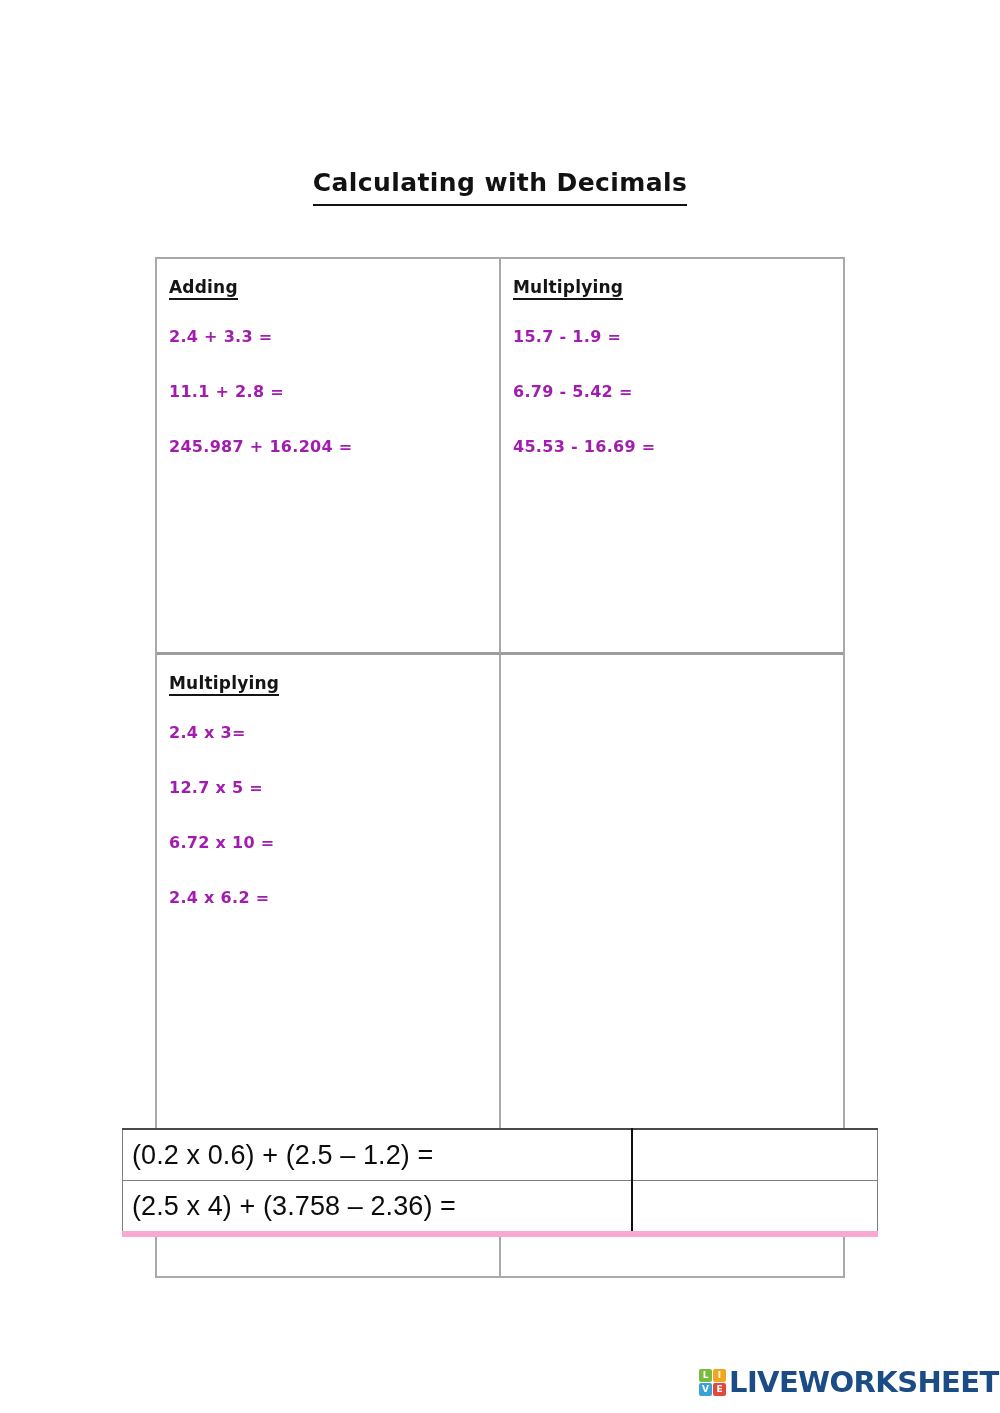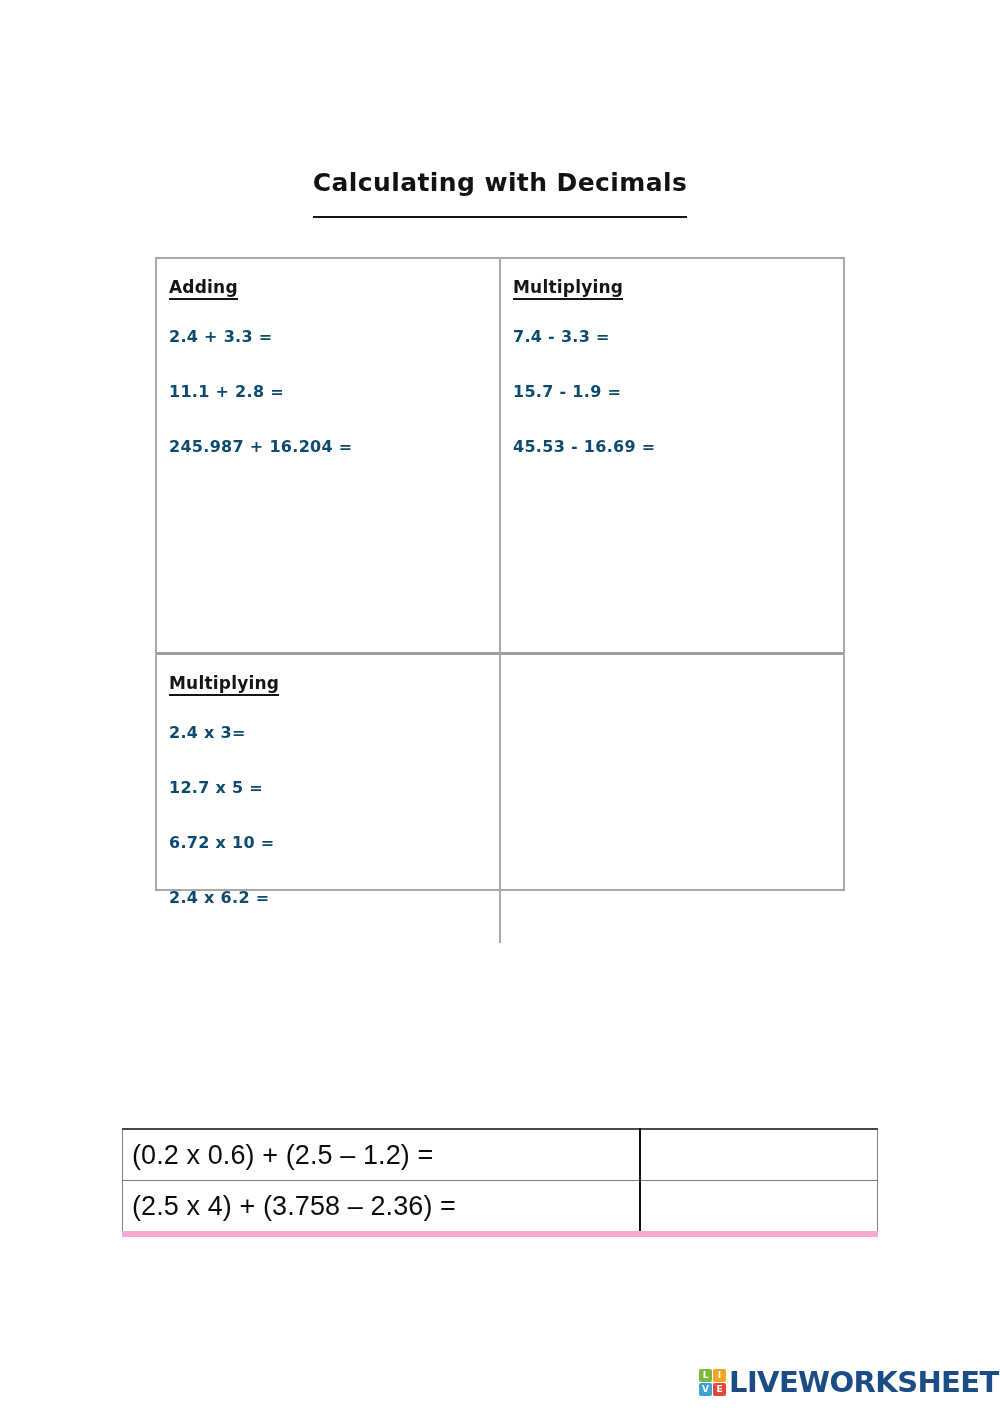--- a/index.html
+++ b/index.html
@@ -24,30 +24,30 @@
     width: 1000px;
     text-align: center;
     font-family: "DejaVu Sans", sans-serif;
     font-size: 25px;
     font-weight: 700;
     letter-spacing: 0.4px;
     color: #121212;
   }
   .worksheet-title .ul {
     border-bottom: 2px solid #121212;
-    padding-bottom: 19px;
+    padding-bottom: 7px;
   }
 
   
   .ops-grid {
     position: absolute;
     left: 155px;
     top: 257px;
     width: 690px;
-    height: 634px;
+    height: 1021px;
     box-sizing: border-box;
     border: 2px solid #a9a9a9;
     display: grid;
     grid-template-columns: 344px 1fr;
     grid-template-rows: 396px 1fr;
     background: #ffffff;
   }
   .ops-cell {
     box-sizing: border-box;
     padding: 18px 0 0 12px;
@@ -69,40 +69,40 @@
   }
   .problem-list {
     list-style: none;
     margin: 0;
     padding: 0;
   }
   .problem-item {
     font-family: "DejaVu Sans", sans-serif;
     font-size: 16px;
     font-weight: 600;
-    color: #0c4a6e;
+    color: #a21caf;
     letter-spacing: 0.3px;
     margin-bottom: 36px;
     white-space: pre;
   }
 
   
   .compound-table {
     position: absolute;
     left: 122px;
     top: 1128px;
     width: 756px;
     border-collapse: collapse;
     table-layout: fixed;
     background: #ffffff;
   }
   .compound-table td {
     border: 1px solid #7e7e7e;
     height: 50px;
-    padding: 0 8px 0 9px;
+    padding: 0 0 0 9px;
     vertical-align: middle;
   }
   .compound-table td.expr-cell {
     width: 499px;
     border-right: 2px solid #101010;
     font-family: "Liberation Sans", sans-serif;
     font-size: 27px;
     color: #0c0c0c;
     letter-spacing: 0.1px;
     white-space: nowrap;
@@ -167,22 +167,22 @@
     <ul class="problem-list">
       <li class="problem-item">2.4 + 3.3 =</li>
       <li class="problem-item">11.1 + 2.8 =</li>
       <li class="problem-item">245.987 + 16.204 =</li>
     </ul>
   </div>
 
   <div class="ops-cell row-top">
     <div class="ops-heading">Multiplying</div>
     <ul class="problem-list">
-      <li class="problem-item">7.4 - 3.3 =</li>
       <li class="problem-item">15.7 - 1.9 =</li>
+      <li class="problem-item">6.79 - 5.42 =</li>
       <li class="problem-item">45.53 - 16.69 =</li>
     </ul>
   </div>
 
   <div class="ops-cell col-left">
     <div class="ops-heading">Multiplying</div>
     <ul class="problem-list">
       <li class="problem-item">2.4 x 3=</li>
       <li class="problem-item">12.7 x 5 =</li>
       <li class="problem-item">6.72 x 10 =</li>

